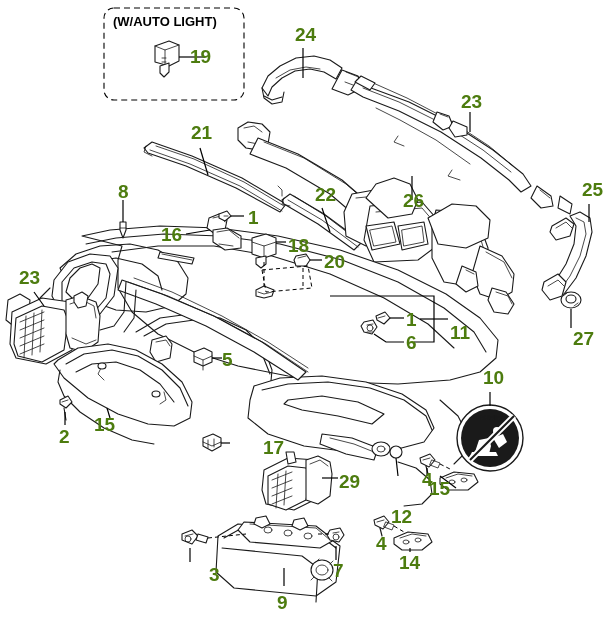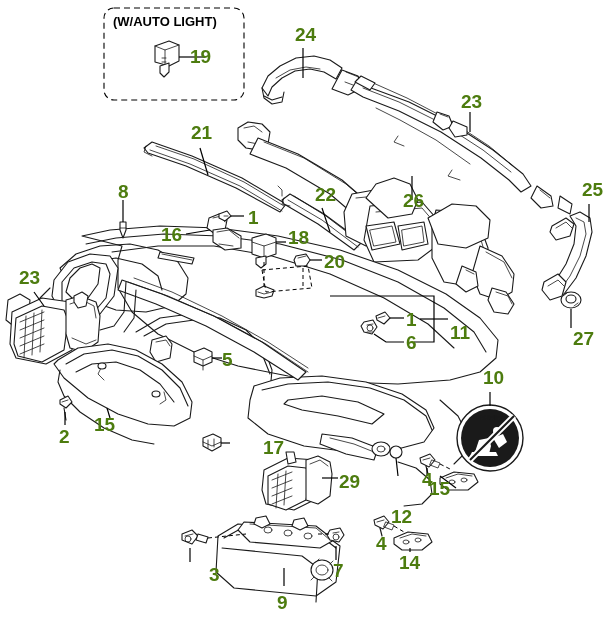--- a/index.html
+++ b/index.html
@@ -410,21 +410,21 @@
   <div class="lbl" style="left:190px;top:47px;">19</div>
   <div class="lbl" style="left:295px;top:25px;">24</div>
   <div class="lbl" style="left:461px;top:92px;">23</div>
   <div class="lbl" style="left:191px;top:123px;">21</div>
   <div class="lbl" style="left:403px;top:155px;margin-top:36px;">26</div>
   <div class="lbl" style="left:315px;top:185px;">22</div>
   <div class="lbl" style="left:582px;top:180px;">25</div>
   <div class="lbl" style="left:118px;top:182px;">8</div>
   <div class="lbl" style="left:248px;top:208px;">1</div>
   <div class="lbl" style="left:161px;top:225px;">16</div>
-  <div class="lbl" style="left:288px;top:228px;text-align:center;">18</div>
+  <div class="lbl" style="left:288px;top:236px;text-align:center;">18</div>
   <div class="lbl" style="left:324px;top:252px;">20</div>
   <div class="lbl" style="left:19px;top:268px;">23</div>
   <div class="lbl" style="left:406px;top:310px;">1</div>
   <div class="lbl" style="left:450px;top:310px;margin-top:13px;">11</div>
   <div class="lbl" style="left:406px;top:333px;">6</div>
   <div class="lbl" style="left:573px;top:329px;">27</div>
   <div class="lbl" style="left:222px;top:350px;">5</div>
   <div class="lbl" style="left:483px;top:368px;">10</div>
   <div class="lbl" style="left:59px;top:427px;">2</div>
   <div class="lbl" style="left:94px;top:415px;">15</div>

